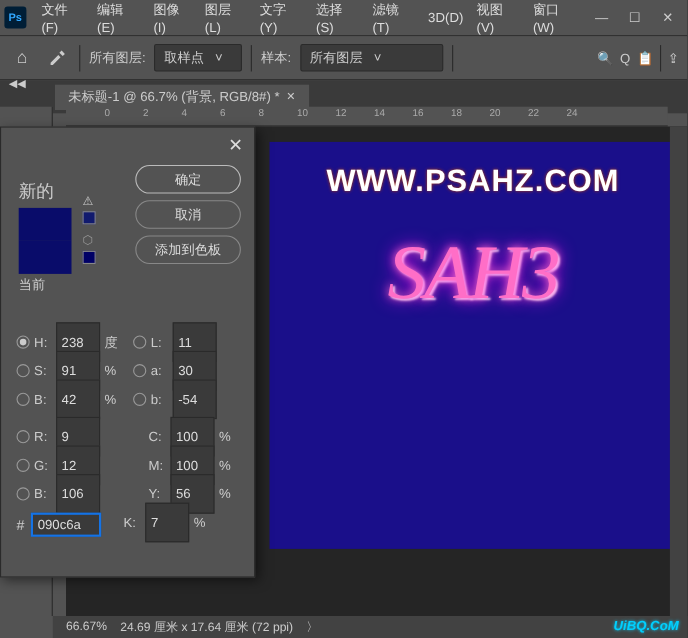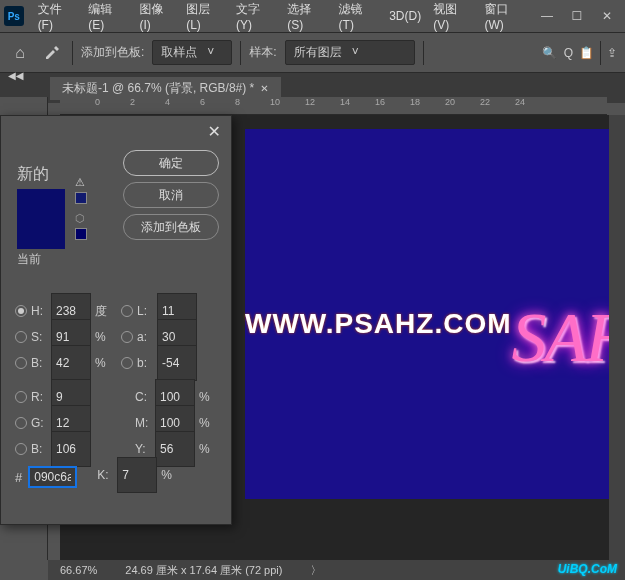--- a/index.html
+++ b/index.html
@@ -22,21 +22,21 @@
 .doc-tab { background: #535353; color: #ccc; font-size: 12px; padding: 3px 12px; display: flex; align-items: center; gap: 6px; }
 .tab-close { font-size: 10px; cursor: pointer; }
 .left-toggle { position: absolute; left: 8px; top: 70px; color: #ccc; font-size: 10px; }
 
 .ruler-h { position: absolute; top: 97px; left: 60px; right: 18px; height: 18px; background: #535353; border-bottom: 1px solid #2a2a2a; display: flex; color: #aaa; font-size: 9px; overflow: hidden; }
 .ruler-h span { width: 35px; text-align: left; flex-shrink: 0; }
 
 .left-tools { position: absolute; left: 0; top: 97px; width: 48px; bottom: 20px; background: #535353; border-right: 1px solid #2a2a2a; }
 
 .canvas-area { position: absolute; top: 115px; left: 60px; right: 0; bottom: 20px; background: #252525; }
-.canvas { position: absolute; top: 14px; right: 10px; width: 370px; height: 370px; background: #1a0f8a; display: flex; align-items: center; padding-top: 20px; }
+.canvas { position: absolute; top: 14px; right: 10px; width: 370px; height: 370px; background: #1a0f8a; display: flex; flex-direction: column; align-items: center; padding-top: 20px; }
 .canvas-text1 { color: #fff; font-weight: bold; font-size: 28px; text-shadow: 0 0 3px #c04000; letter-spacing: 1px; }
 .canvas-neon { color: #ff6ec7; font-size: 70px; margin-top: 28px; font-style: italic; font-family: cursive; text-shadow: 0 0 8px #ff6ec7, 0 0 16px #ff00ff, 2px 2px 2px #fff; letter-spacing: -2px; }
 
 .color-picker { position: absolute; top: 115px; left: 0; width: 232px; height: 410px; background: #535353; border: 1px solid #2a2a2a; box-shadow: 3px 3px 10px rgba(0,0,0,0.5); z-index: 10; }
 .cp-close { position: absolute; right: 10px; top: 6px; color: #ddd; font-size: 16px; cursor: pointer; }
 .cp-btns { position: absolute; right: 12px; top: 34px; display: flex; flex-direction: column; gap: 6px; }
 .cp-btn { width: 96px; height: 26px; border: 1px solid #888; border-radius: 13px; background: transparent; color: #ddd; font-size: 12px; cursor: pointer; }
 .cp-btn.primary { border: 1.5px solid #bbb; }
 
 .cp-swatches { position: absolute; left: 16px; top: 48px; width: 80px; }
@@ -52,23 +52,23 @@
 .cp-fields { position: absolute; left: 14px; top: 182px; width: 204px; }
 .cp-row { display: flex; align-items: center; height: 26px; gap: 4px; }
 .cp-radio { width: 12px; height: 12px; border-radius: 50%; border: 1px solid #999; display: inline-block; position: relative; }
 .cp-radio.on::after { content: ''; position: absolute; width: 6px; height: 6px; background: #ccc; border-radius: 50%; top: 2px; left: 2px; }
 .cp-flabel { color: #ccc; font-size: 12px; width: 16px; }
 .cp-input { width: 40px; height: 36px; background: #3a3a3a; border: 1px solid #2a2a2a; color: #ddd; font-size: 12px; padding: 0 4px; text-align: left; }
 .cp-unit { color: #ccc; font-size: 12px; width: 16px; }
 .cp-col { display: inline-flex; align-items: center; gap: 4px; }
 .cp-hex-row { display: flex; align-items: center; gap: 6px; margin-top: 4px; }
 .cp-hex-label { color: #ccc; font-size: 13px; }
-.cp-hex-input { width: 49px; height: 22px; background: #3a3a3a; border: 2px solid #1473e6; color: #ddd; font-size: 12px; padding: 0 4px; }
-
-.status-bar { position: absolute; bottom: 0; left: 48px; right: 0; height: 20px; background: #424242; display: flex; align-items: center; gap: 28px; padding: 0 12px; color: #ccc; font-size: 11px; }
+.cp-hex-input { width: 64px; height: 22px; background: #3a3a3a; border: 2px solid #1473e6; color: #ddd; font-size: 12px; padding: 0 4px; }
+
+.status-bar { position: absolute; bottom: 0; left: 48px; right: 0; height: 20px; background: #424242; display: flex; align-items: center; gap: 12px; padding: 0 12px; color: #ccc; font-size: 11px; }
 
 .watermark { position: absolute; right: 8px; bottom: 4px; color: #00d0ff; font-size: 12px; font-weight: bold; font-style: italic; text-shadow: 0 0 3px #00d0ff; }
 .scroll-v { position: absolute; right: 0; top: 115px; width: 16px; bottom: 20px; background: #424242; }
 </style>
 </head>
 <body>
 
 <div class="menubar">
   <div class="ps-logo">Ps</div>
   <div class="menu-item">文件(F)</div>
@@ -89,21 +89,21 @@
 </div>
 
 <div class="toolbar">
   <div class="tool-icon">⌂</div>
   <div class="tool-icon">
     <svg width="18" height="18" viewBox="0 0 18 18">
         <path d="M13 2l3 3-2 2-3-3zM10 6l2 2-7 7H3v-2z" fill="#ccc"></path>
       </svg>
   </div>
   <div class="tool-sep"></div>
-  <span class="tool-label">添加到色板:</span>
+  <span class="tool-label">所有图层:</span>
   <div class="tool-select"><span>取样点</span> &nbsp; ˅</div>
   <div class="tool-sep"></div>
   <span class="tool-label">样本:</span>
   <div class="tool-select" style="min-width:130px"><span>所有图层</span> &nbsp; ˅</div>
   <div class="tool-sep"></div>
   <div class="tool-right">
     <span>🔍</span>
     <span>Q</span>
     <span>📋</span>
     <div class="tool-sep"></div>

